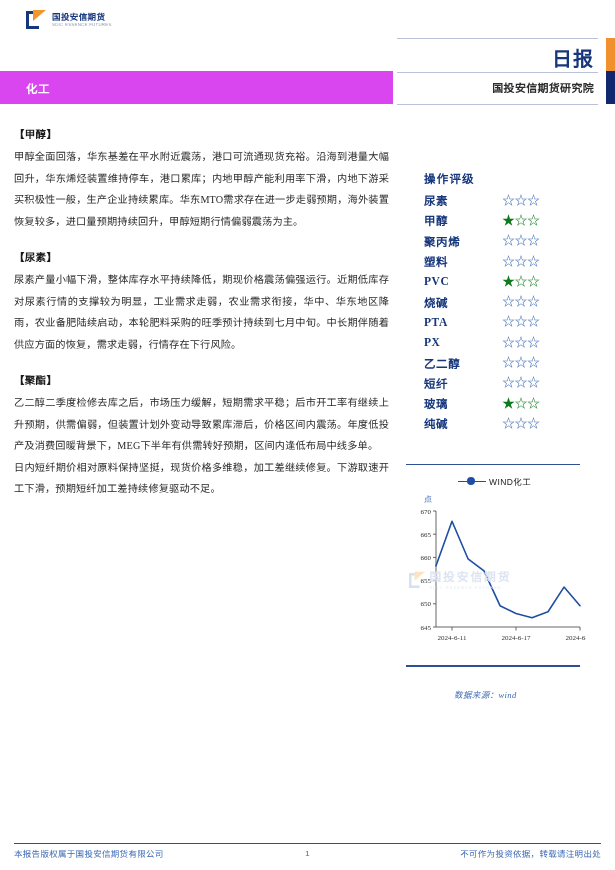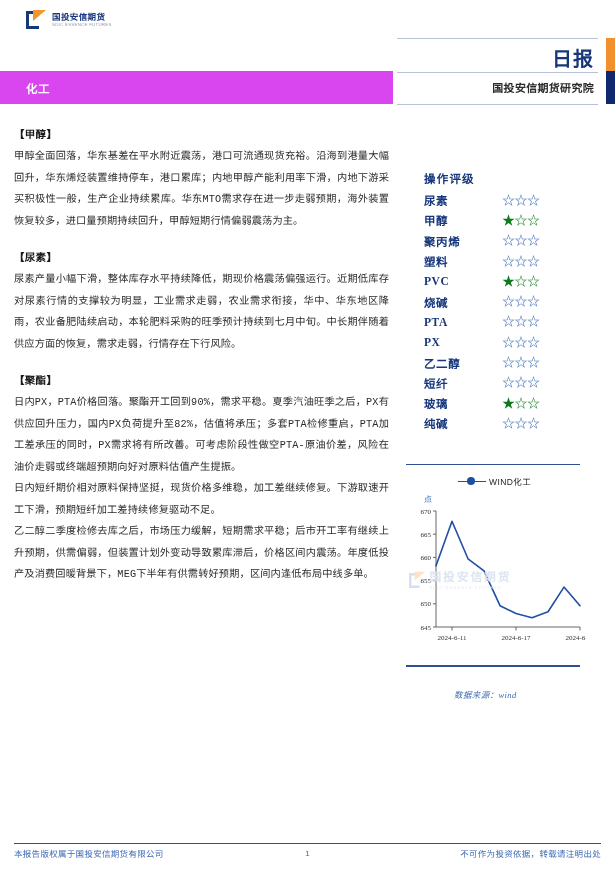--- a/index.html
+++ b/index.html
@@ -158,21 +158,21 @@
   }
   .sec-title {
     font-family: "Liberation Sans", sans-serif;
     font-size: 10.5px;
     font-weight: bold;
     color: #1a1a1a;
     margin: 0 0 5px 0;
     letter-spacing: 0.3px;
   }
   .sec-body {
-    font-family: Liberation Mono, monospace;
+    font-family: Liberation Serif, serif;
     font-size: 10.2px;
     color: #2a2a2a;
     line-height: 21.5px;
     margin: 0;
     text-align: justify;
     letter-spacing: 0.15px;
   }
   .sec-body + .sec-body { margin-top: 0px; }
   .sec-gap { height: 17px; }
 
@@ -418,23 +418,22 @@
 
     <div>
       <div class="sec-title">【尿素】</div>
       <p class="sec-body">尿素产量小幅下滑，整体库存水平持续降低，期现价格震荡偏强运行。近期低库存对尿素行情的支撑较为明显，工业需求走弱，农业需求衔接，华中、华东地区降雨，农业备肥陆续启动，本轮肥料采购的旺季预计持续到七月中旬。中长期伴随着供应方面的恢复，需求走弱，行情存在下行风险。</p>
     </div>
 
     <div class="sec-gap"></div>
 
     <div>
       <div class="sec-title">【聚酯】</div>
-      <p class="sec-body">日内PX，PTA价格回落。聚酯开工回到90%，需求平稳。夏季汽油旺季之后，PX有供应回升压力，国内PX负荷提升至82%，估值将承压；多套PTA检修重启，PTA加工差承压的同时，PX需求将有所改善。可考虑阶段性做空PTA-原油价差，风险在油价走弱或终端超预期向好对原料估值产生提振。</p>
+      <p class="sec-body">乙二醇二季度检修去库之后，市场压力缓解，短期需求平稳；后市开工率有继续上升预期，供需偏弱，但装置计划外变动导致累库滞后，价格区间内震荡。年度低投产及消费回暖背景下，MEG下半年有供需转好预期，区间内逢低布局中线多单。</p>
       <p class="sec-body">日内短纤期价相对原料保持坚挺，现货价格多维稳，加工差继续修复。下游取速开工下滑，预期短纤加工差持续修复驱动不足。</p>
-      <p class="sec-body">乙二醇二季度检修去库之后，市场压力缓解，短期需求平稳；后市开工率有继续上升预期，供需偏弱，但装置计划外变动导致累库滞后，价格区间内震荡。年度低投产及消费回暖背景下，MEG下半年有供需转好预期，区间内逢低布局中线多单。</p>
     </div>
 
   </div>
 
   <div class="content-right">
     <div class="ratings-title">操作评级</div>
     <div id="ratings-list">
         <div class="rating-row">
           <div class="rating-name">尿素</div>
           <div class="rating-stars"><span class="star blue">☆</span><span class="star blue">☆</span><span class="star blue">☆</span></div>

